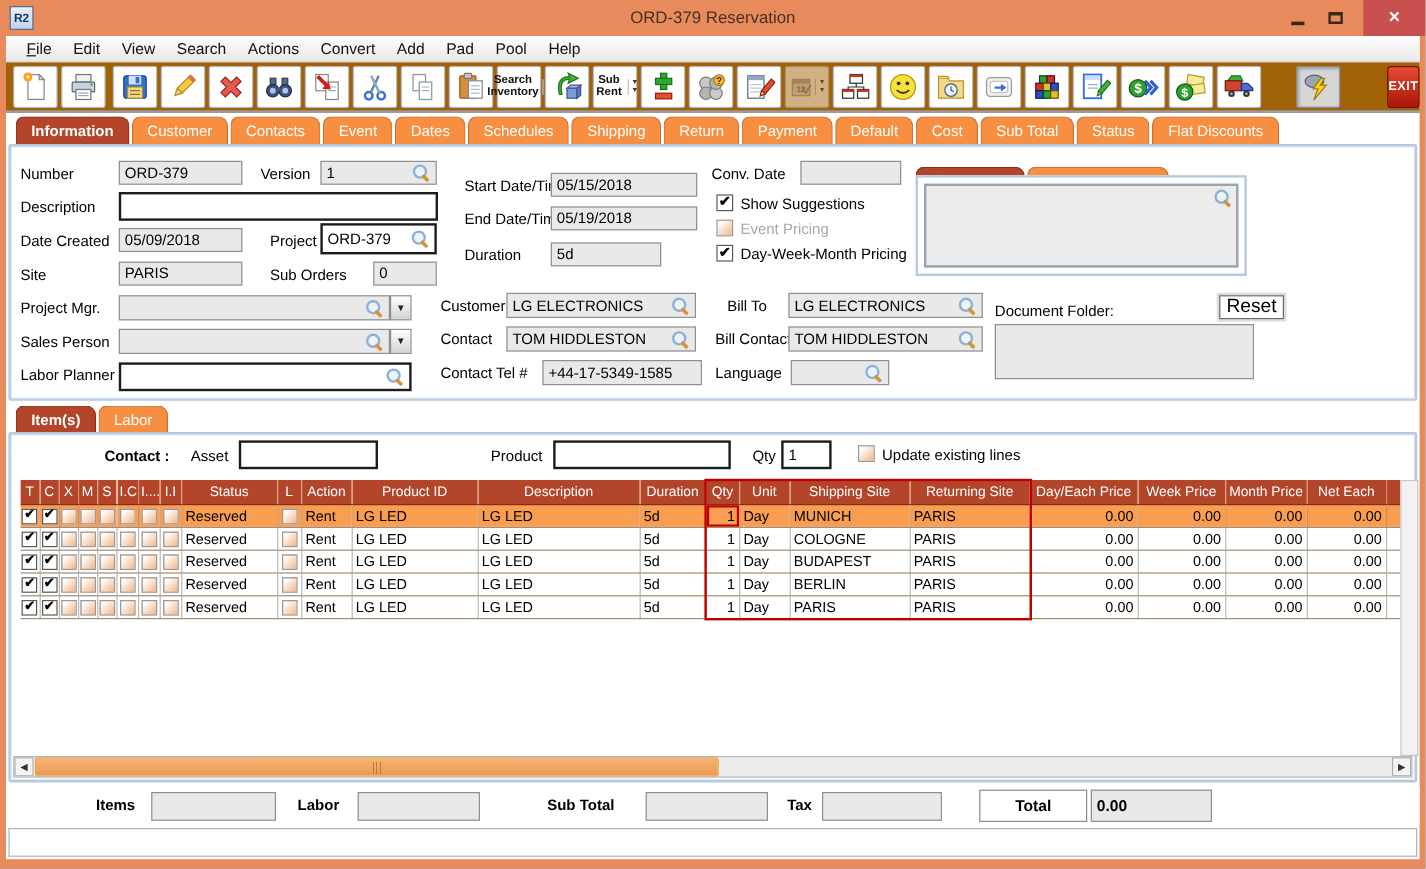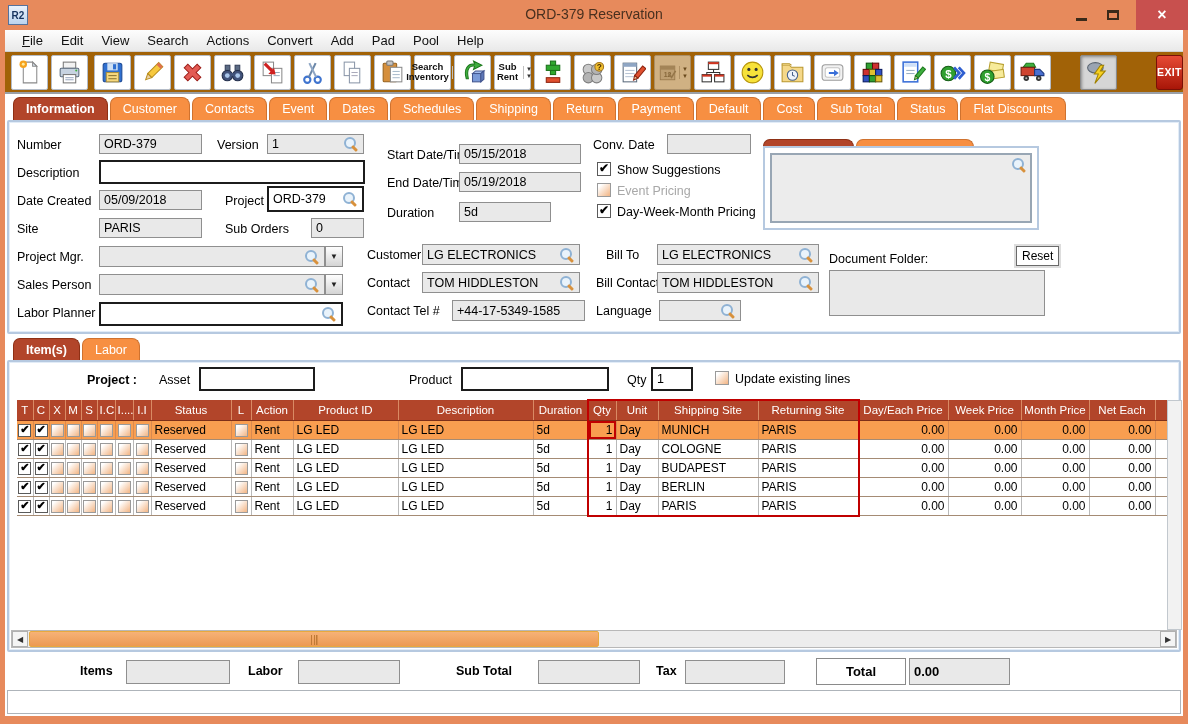--- a/index.html
+++ b/index.html
@@ -63,21 +63,21 @@
 .group-title { position:absolute; top:-9px; left:8px; background:#fff; padding:0 4px; font-size:12.5px; font-weight:bold; }
 .cb { position:absolute; width:14px; height:14px; background:#fff; border:1px solid #5a5a5a; font-size:12px; line-height:12px; text-align:center; color:#000; }
 .cb.orange { background:linear-gradient(135deg,#ffffff 15%,#f3b98b 95%); border-color:#9a9a9a; }
 .cb.checked::after { content:"✔"; position:relative; top:-1px; font-weight:bold; }
 .cblabel { position:absolute; font-size:12.5px; }
 
 .ctabs { position:absolute; display:flex; gap:2px; align-items:flex-end; }
 .comments-outer { position:absolute; border:2px solid #b6c9e0; background:#fff; }
 .comments-inner { position:absolute; left:5px; top:5px; right:5px; bottom:5px; background:#ececec; border:2px solid #98a6b4; }
 .comments-inner .mag { position:absolute; right:3px; top:3px; }
-.resetbtn { position:absolute; height:20px; background:#fff; border:1px solid #6a6a6a; box-shadow:0 0 0 1px #fff inset, 0 0 0 2px #ddd; font-size:12px; padding:0 5px; display:flex; align-items:center; }
+.resetbtn { position:absolute; height:20px; background:#fff; border:1px solid #6a6a6a; box-shadow:0 0 0 1px #fff inset, 0 0 0 2px #ddd; font-size:16px; padding:0 5px; display:flex; align-items:center; }
 .docbox { position:absolute; background:#e9e9e9; border:1px solid #8f8f8f; }
 
 
 #table-clip { position:absolute; left:8px; top:38px; width:1150px; height:230px; overflow:hidden; background:#fff; }
 table.grid { border-collapse:collapse; table-layout:fixed; width:1172px; }
 table.grid th { background:var(--hdr,#b2452a); color:#fff; font-weight:normal; font-size:11.5px; height:20px; border-right:1px solid #d98a64; border-bottom:1px solid #7e2f18; overflow:hidden; white-space:nowrap; padding:0 2px; }
 table.grid td { height:19px; font-size:12px; border-right:1px solid #b9b9b9; border-bottom:1px solid #a58b74; overflow:hidden; white-space:nowrap; padding:0 3px; background:#fff; }
 table.grid tr.selected td { background:var(--selRow,#f99e50); border-right-color:#d9судь8a50; }
 table.grid tr.selected td { border-right-color:#d98a50; }
 table.grid td.r { text-align:right; }
@@ -539,21 +539,21 @@
         </div>
       <div class="docbox" style="left:820px;top:148px;width:216px;height:46px"><span></span></div>
     </div>
 
     <div class="tabstrip" id="items-tabs">
         <div class="tab active">Item(s)</div>
         <div class="tab">Labor</div>
       </div>
 
     <div class="panel" id="items-panel">
-      <div class="lbl b" style="left:78px;top:11px">Project :</div>
+      <div class="lbl b" style="left:78px;top:11px">Contact :</div>
       <div class="lbl" style="left:150px;top:11px">Asset</div>
       <div class="fld edit" style="left:190px;top:5px;width:116px;height:24px">
           <span class="txt"></span>
         </div>
       <div class="lbl" style="left:400px;top:11px">Product</div>
       <div class="fld edit" style="left:452px;top:5px;width:148px;height:24px">
           <span class="txt"></span>
         </div>
       <div class="lbl" style="left:618px;top:11px">Qty</div>
       <div class="fld edit" style="left:642px;top:5px;width:42px;height:24px">

